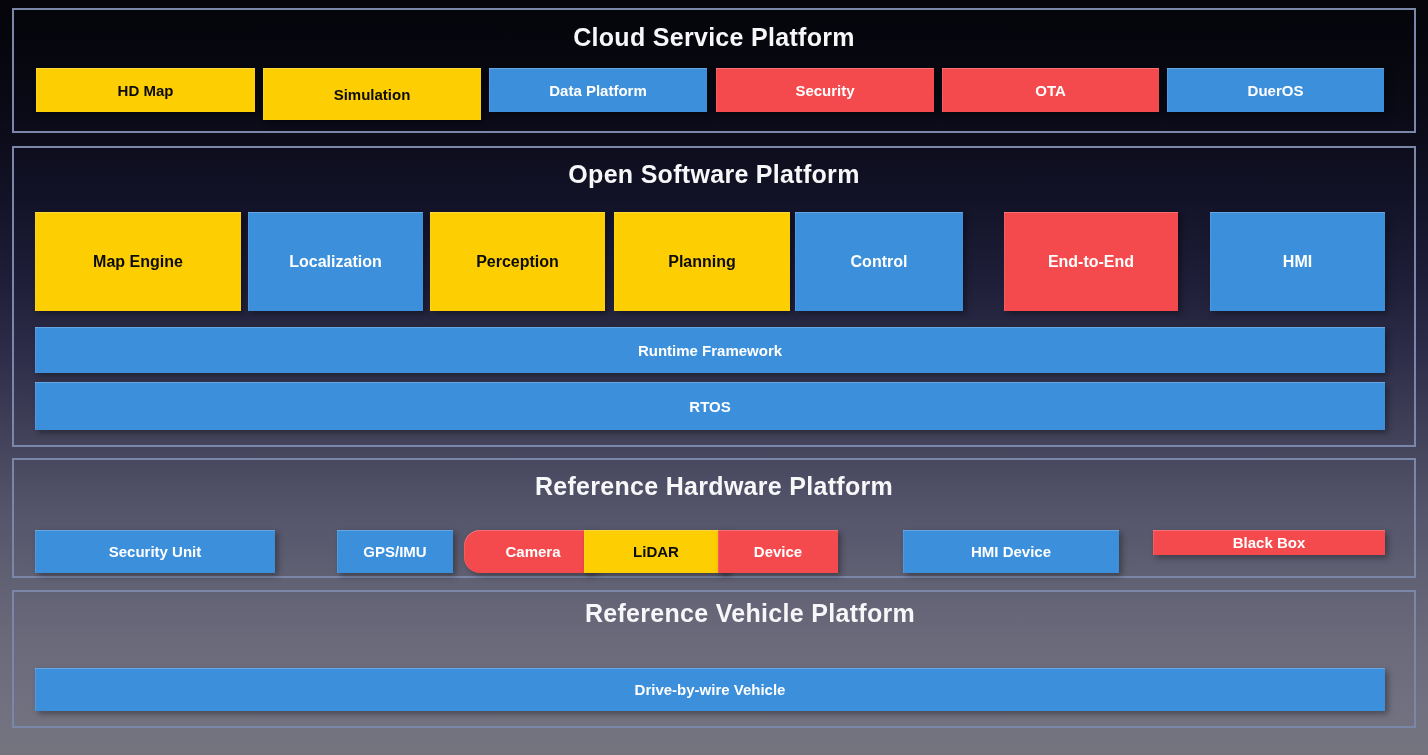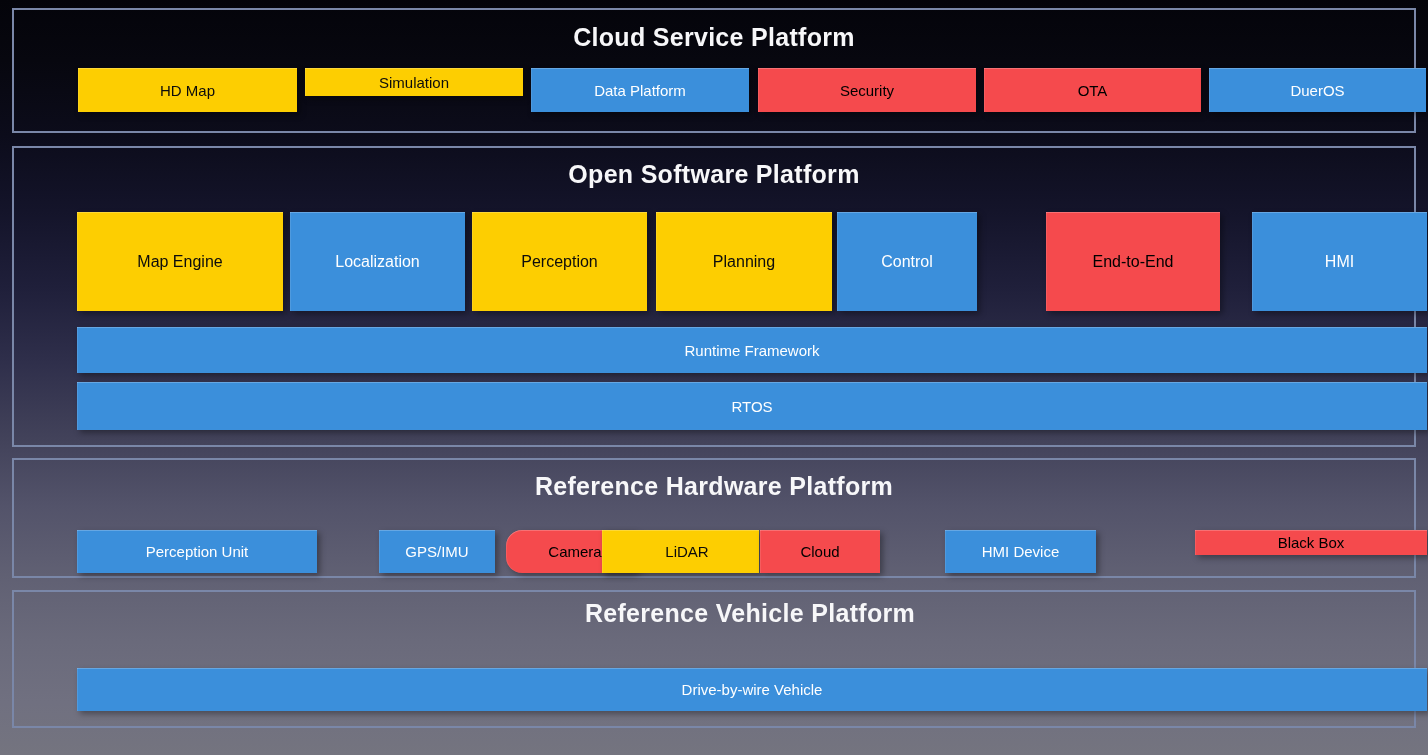--- a/index.html
+++ b/index.html
@@ -35,69 +35,68 @@
     font-size:25px;
     font-weight:bold;
     line-height:26px;
     letter-spacing:0.3px;
   }
   .box {
     position:absolute;
     display:flex;
     align-items:center;
     justify-content:center;
-    font-weight:normal;
+    font-weight:bold;
     font-size:15px;
     text-align:center;
     box-shadow: inset 0 1px 0 rgba(255,255,255,.22),
                 inset 1px 0 0 rgba(255,255,255,.10),
                 3px 3px 6px rgba(0,0,0,.35);
-    margin-left: 42px;
   }
   .box.module { font-size:16px; }
   .c-yellow { background:var(--yellow); color:#0c0c0c; }
   .c-blue   { background:var(--blue);   color:#ffffff; }
-  .c-red    { background:var(--red);    color:#000000; }
+  .c-red    { background:var(--red);    color:#ffffff; }
 </style>
 </head>
 <body>
 
 <div class="stage">
 
   <div class="frame" style="left:12px; top:8px; width:1404px; height:125px;">
     <div class="sec-title" style="top:14px;">Cloud Service Platform</div>
     <div class="box c-yellow" style="left:22px;  top:58px; width:219px; height:44px;">HD Map</div>
-    <div class="box c-yellow" style="left:249px; top:58px; width:218px; height:28px;">Simulation</div>
+    <div class="box c-yellow" style="left:249px; top:58px; width:218px; height:52px;">Simulation</div>
     <div class="box c-blue" style="left:475px; top:58px; width:218px; height:44px;">Data Platform</div>
     <div class="box c-red" style="left:702px; top:58px; width:218px; height:44px;">Security</div>
     <div class="box c-red" style="left:928px; top:58px; width:217px; height:44px;">OTA</div>
     <div class="box c-blue" style="left:1153px;top:58px; width:217px; height:44px;">DuerOS</div>
   </div>
 
   <div class="frame" style="left:12px; top:146px; width:1404px; height:301px;">
     <div class="sec-title" style="top:13px;">Open Software Platform</div>
     <div class="box module c-yellow" style="left:21px;  top:64px; width:206px; height:99px;">Map Engine</div>
     <div class="box module c-blue" style="left:234px; top:64px; width:175px; height:99px;">Localization</div>
     <div class="box module c-yellow" style="left:416px; top:64px; width:175px; height:99px;">Perception</div>
     <div class="box module c-yellow" style="left:600px; top:64px; width:176px; height:99px;">Planning</div>
-    <div class="box module c-blue" style="left:781px; top:64px; width:140px; height:99px;">Control</div>
+    <div class="box module c-blue" style="left:781px; top:64px; width:168px; height:99px;">Control</div>
     <div class="box module c-red" style="left:990px; top:64px; width:174px; height:99px;">End-to-End</div>
     <div class="box module c-blue" style="left:1196px;top:64px; width:175px; height:99px;">HMI</div>
     <div class="box c-blue" style="left:21px; top:179px; width:1350px; height:46px;">Runtime Framework</div>
     <div class="box c-blue" style="left:21px; top:234px; width:1350px; height:48px;">RTOS</div>
   </div>
 
   <div class="frame" style="left:12px; top:458px; width:1404px; height:120px;">
     <div class="sec-title" style="top:13px;">Reference Hardware Platform</div>
-    <div class="box c-blue" style="left:21px;  top:70px; width:240px; height:43px;">Perception Unit</div>
+    <div class="box c-blue" style="left:21px;  top:70px; width:240px; height:43px;">Security Unit</div>
     <div class="box c-blue" style="left:323px; top:70px; width:116px; height:43px;">GPS/IMU</div>
     <div class="box c-red" style="left:450px; top:70px; width:138px; height:43px;border-radius:16px;">Camera</div>
-    <div class="box c-yellow" style="left:546px; top:70px; width:144px; height:43px;padding-left:13px;">LiDAR</div>
-    <div class="box c-red" style="left:704px; top:70px; width:120px; height:43px;">Cloud</div>
-    <div class="box c-blue" style="left:889px; top:70px; width:151px; height:43px;">HMI Device</div>
+    <div class="box c-yellow" style="left:570px; top:70px; width:144px; height:43px;">LiDAR</div>
+    <div class="box c-red" style="left:704px; top:70px; width:120px; height:43px;">Device</div>
+    <div class="box c-blue" style="left:889px; top:70px; width:216px; height:43px;">HMI Device</div>
     <div class="box c-red" style="left:1139px;top:70px; width:232px; height:25px;">Black Box</div>
   </div>
 
   <div class="frame" style="left:12px; top:590px; width:1404px; height:138px;">
     <div class="sec-title" style="top:8px;padding-left:36px;">Reference Vehicle Platform</div>
     <div class="box c-blue" style="left:21px; top:76px; width:1350px; height:43px;">Drive-by-wire Vehicle</div>
   </div>
 
 </div>
 

